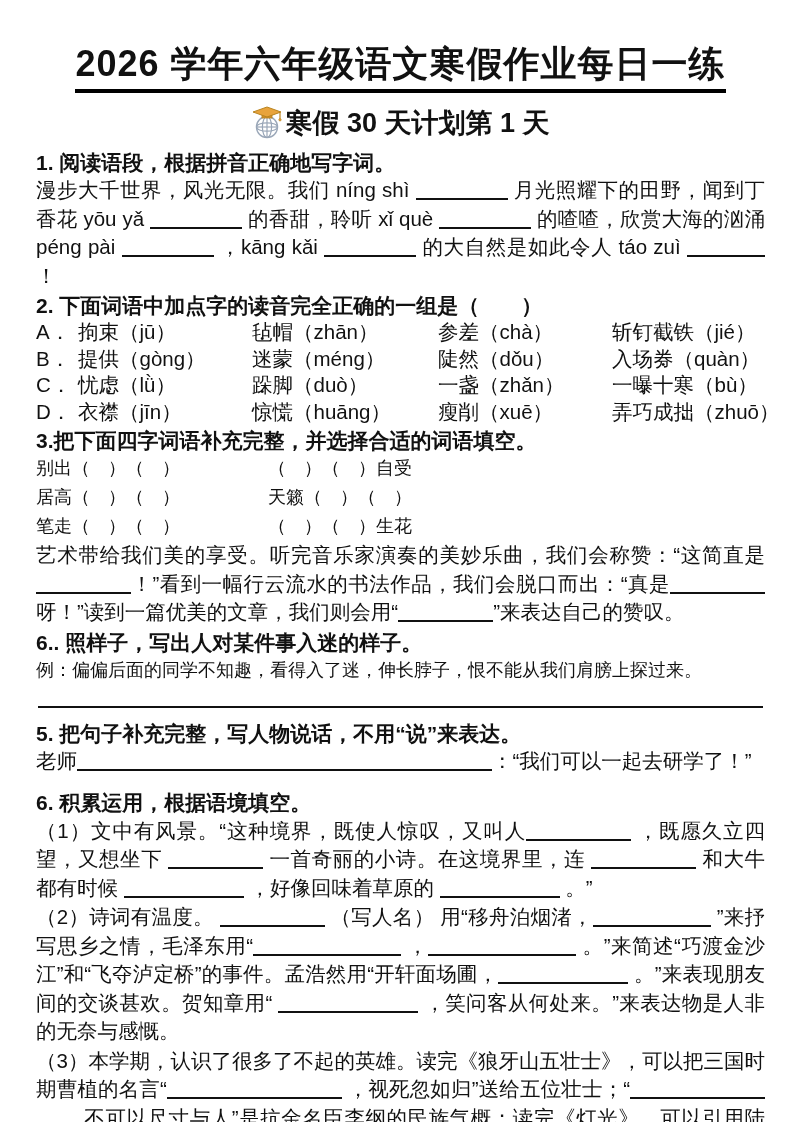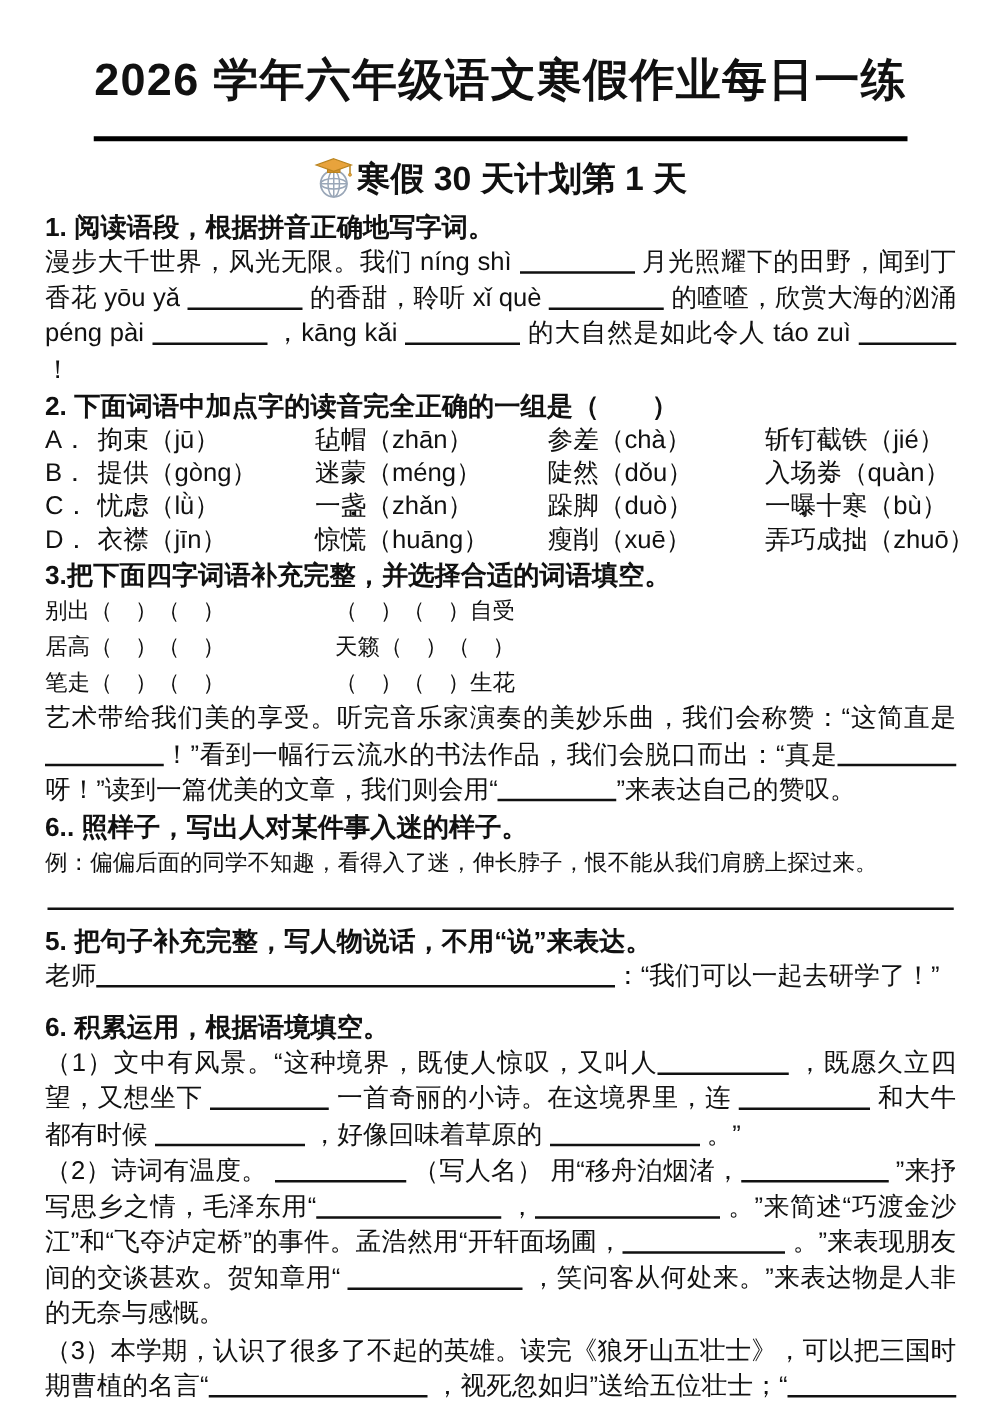--- a/index.html
+++ b/index.html
@@ -11,21 +11,21 @@
     color: #111;
   }
   .page { padding: 40px 28px 0 36px; }
 
   .title-wrap { text-align: center; margin-bottom: 12px; }
   .page-title {
     display: inline-block;
     font-size: 36px; font-weight: 800;
     letter-spacing: 1px;
     border-bottom: 4px solid #000;
-    padding-bottom: 20px;
+    padding-bottom: 0;
     font-family: "Liberation Sans", "DejaVu Sans", sans-serif;
     text-align: center;
   }
   .subtitle-wrap {
     text-align: right; margin-bottom: 8px;
     font-size: 27px; font-weight: 800;
     display: flex; align-items: center; justify-content: center; gap: 2px;
   }
   .subicon { display: inline-flex; vertical-align: middle; }
 
@@ -127,22 +127,22 @@
       <div class="opt-row">
         <span class="opt-label">B．</span>
         <span class="opt-item"><span>提</span><span class="dot-under">供</span>（gòng）</span>
         <span class="opt-item"><span>迷</span><span class="dot-under">蒙</span>（méng）</span>
         <span class="opt-item"><span class="dot-under">陡</span><span>然</span>（dǒu）</span>
         <span class="opt-item"><span>入</span><span>场</span><span class="dot-under">券</span>（quàn）</span>
       </div>
       <div class="opt-row">
         <span class="opt-label">C．</span>
         <span class="opt-item"><span>忧</span><span class="dot-under">虑</span>（lǜ）</span>
+        <span class="opt-item"><span class="dot-under">跺</span><span>脚</span>（duò）</span>
         <span class="opt-item"><span>一</span><span class="dot-under">盏</span>（zhǎn）</span>
-        <span class="opt-item"><span class="dot-under">跺</span><span>脚</span>（duò）</span>
         <span class="opt-item"><span>一</span><span class="dot-under">曝</span><span>十</span><span>寒</span>（bù）</span>
       </div>
       <div class="opt-row">
         <span class="opt-label">D．</span>
         <span class="opt-item"><span>衣</span><span class="dot-under">襟</span>（jīn）</span>
         <span class="opt-item"><span>惊</span><span class="dot-under">慌</span>（huāng）</span>
         <span class="opt-item"><span>瘦</span><span class="dot-under">削</span>（xuē）</span>
         <span class="opt-item"><span>弄</span><span>巧</span><span>成</span><span class="dot-under">拙</span>（zhuō）</span>
       </div>
     </div>

